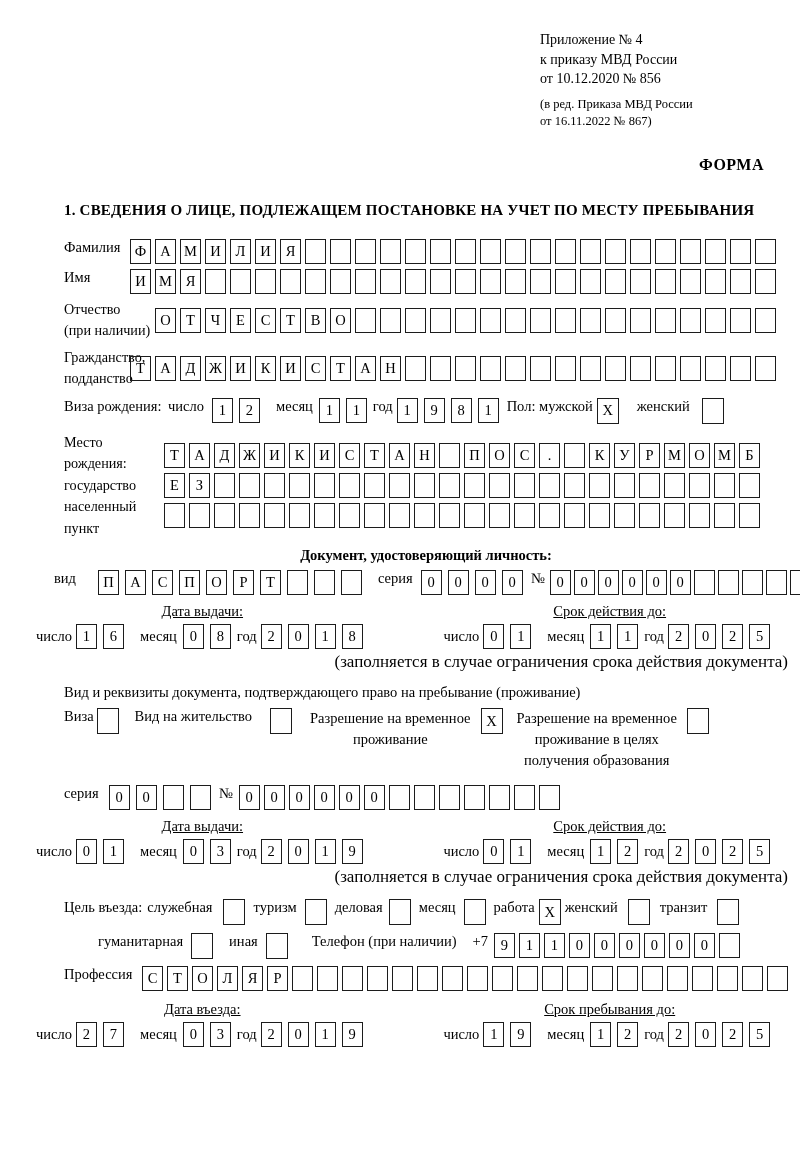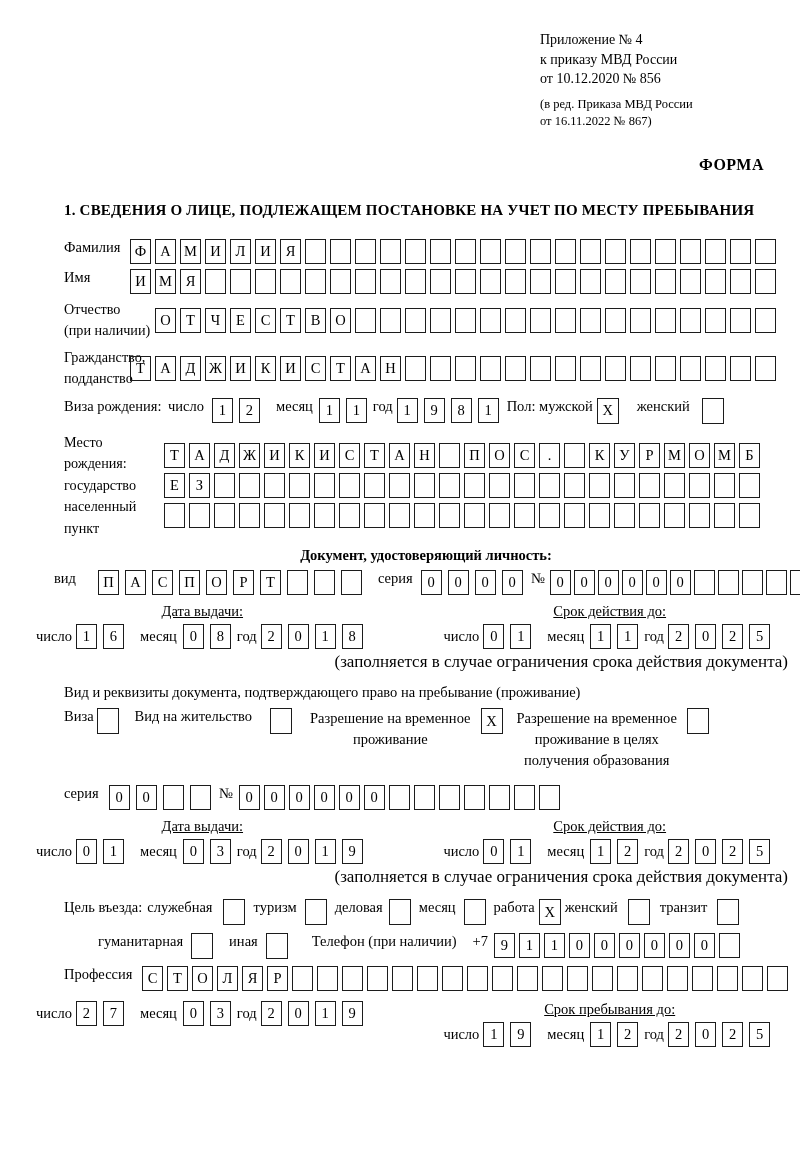--- a/index.html
+++ b/index.html
@@ -557,20 +557,21 @@
         <span class="cell"></span>
         <span class="cell"></span>
         <span class="cell"></span>
         <span class="cell"></span>
         <span class="cell"></span>
       </span>
   </div>
 
   <div class="dates" style="margin-top:10px">
     <div class="col">
+      <div class="hdr">Дата въезда:</div>
       <div class="dgrp">
         <span class="lbl">число</span>
         <span class="cells sp" style="margin-left:4px">
             <span class="cell">2</span>
             <span class="cell">7</span>
           </span>
         <span class="lbl dl">месяц</span>
         <span class="cells sp">
             <span class="cell">0</span>
             <span class="cell">3</span>

